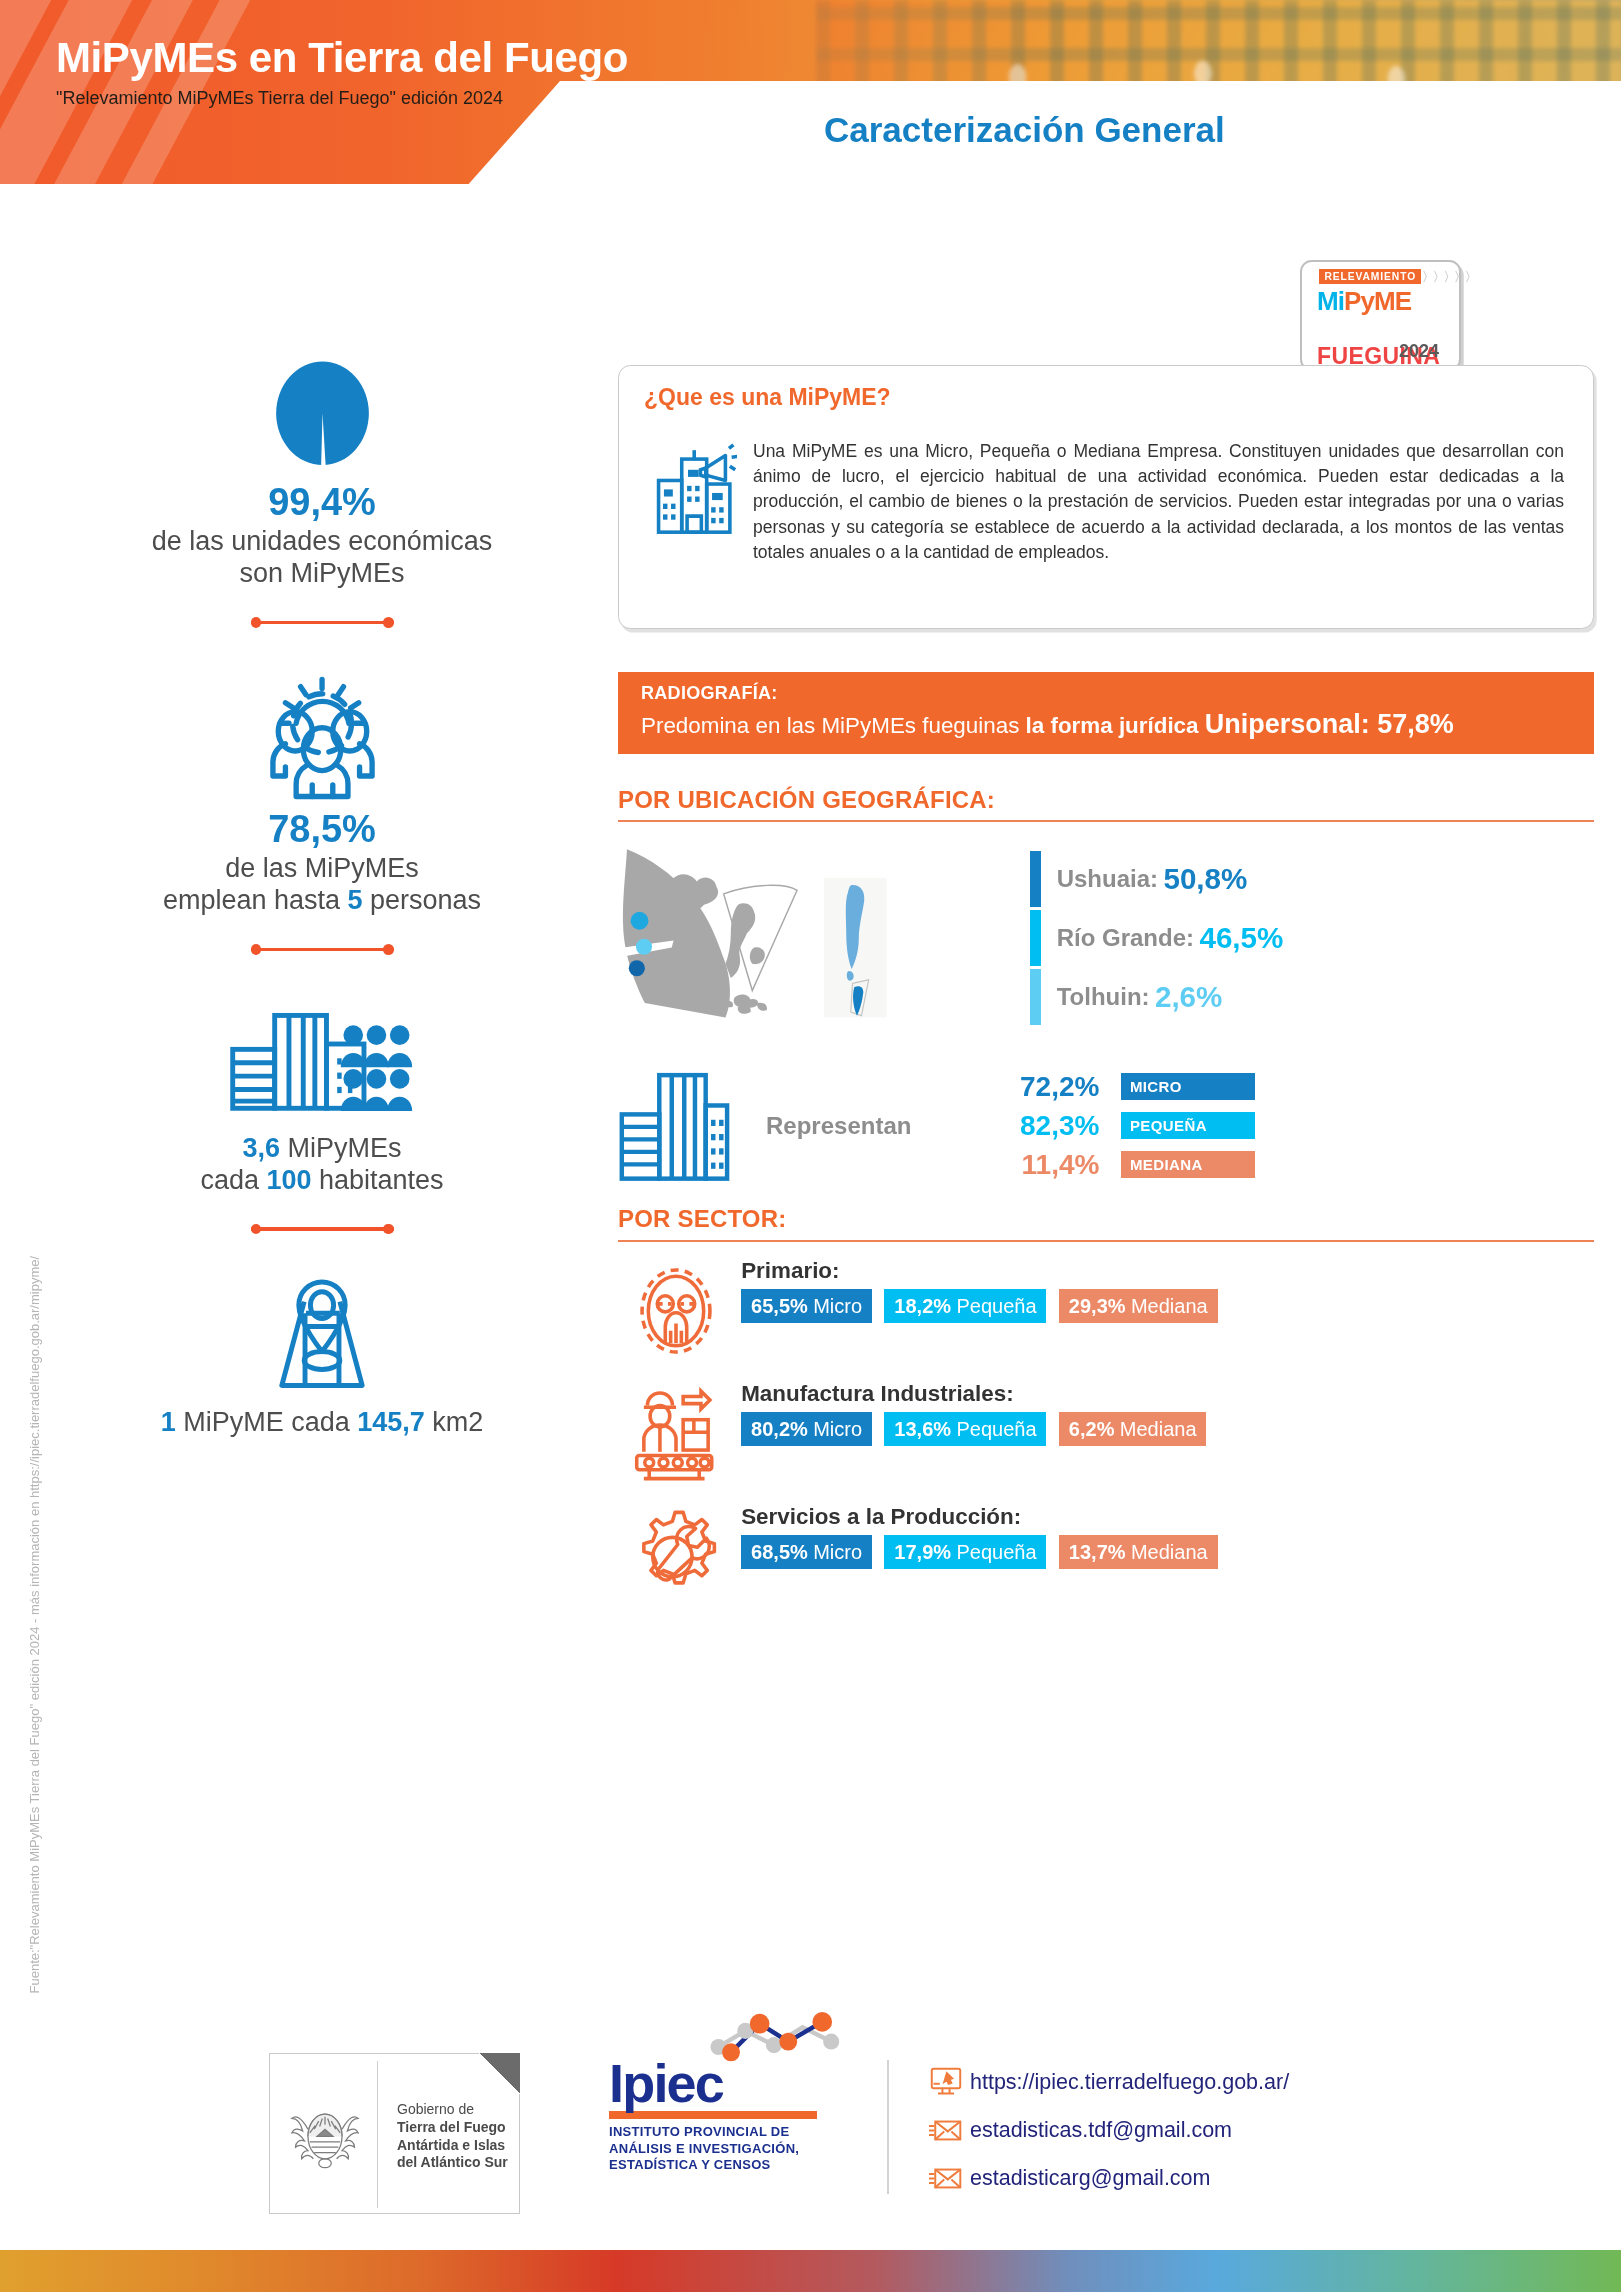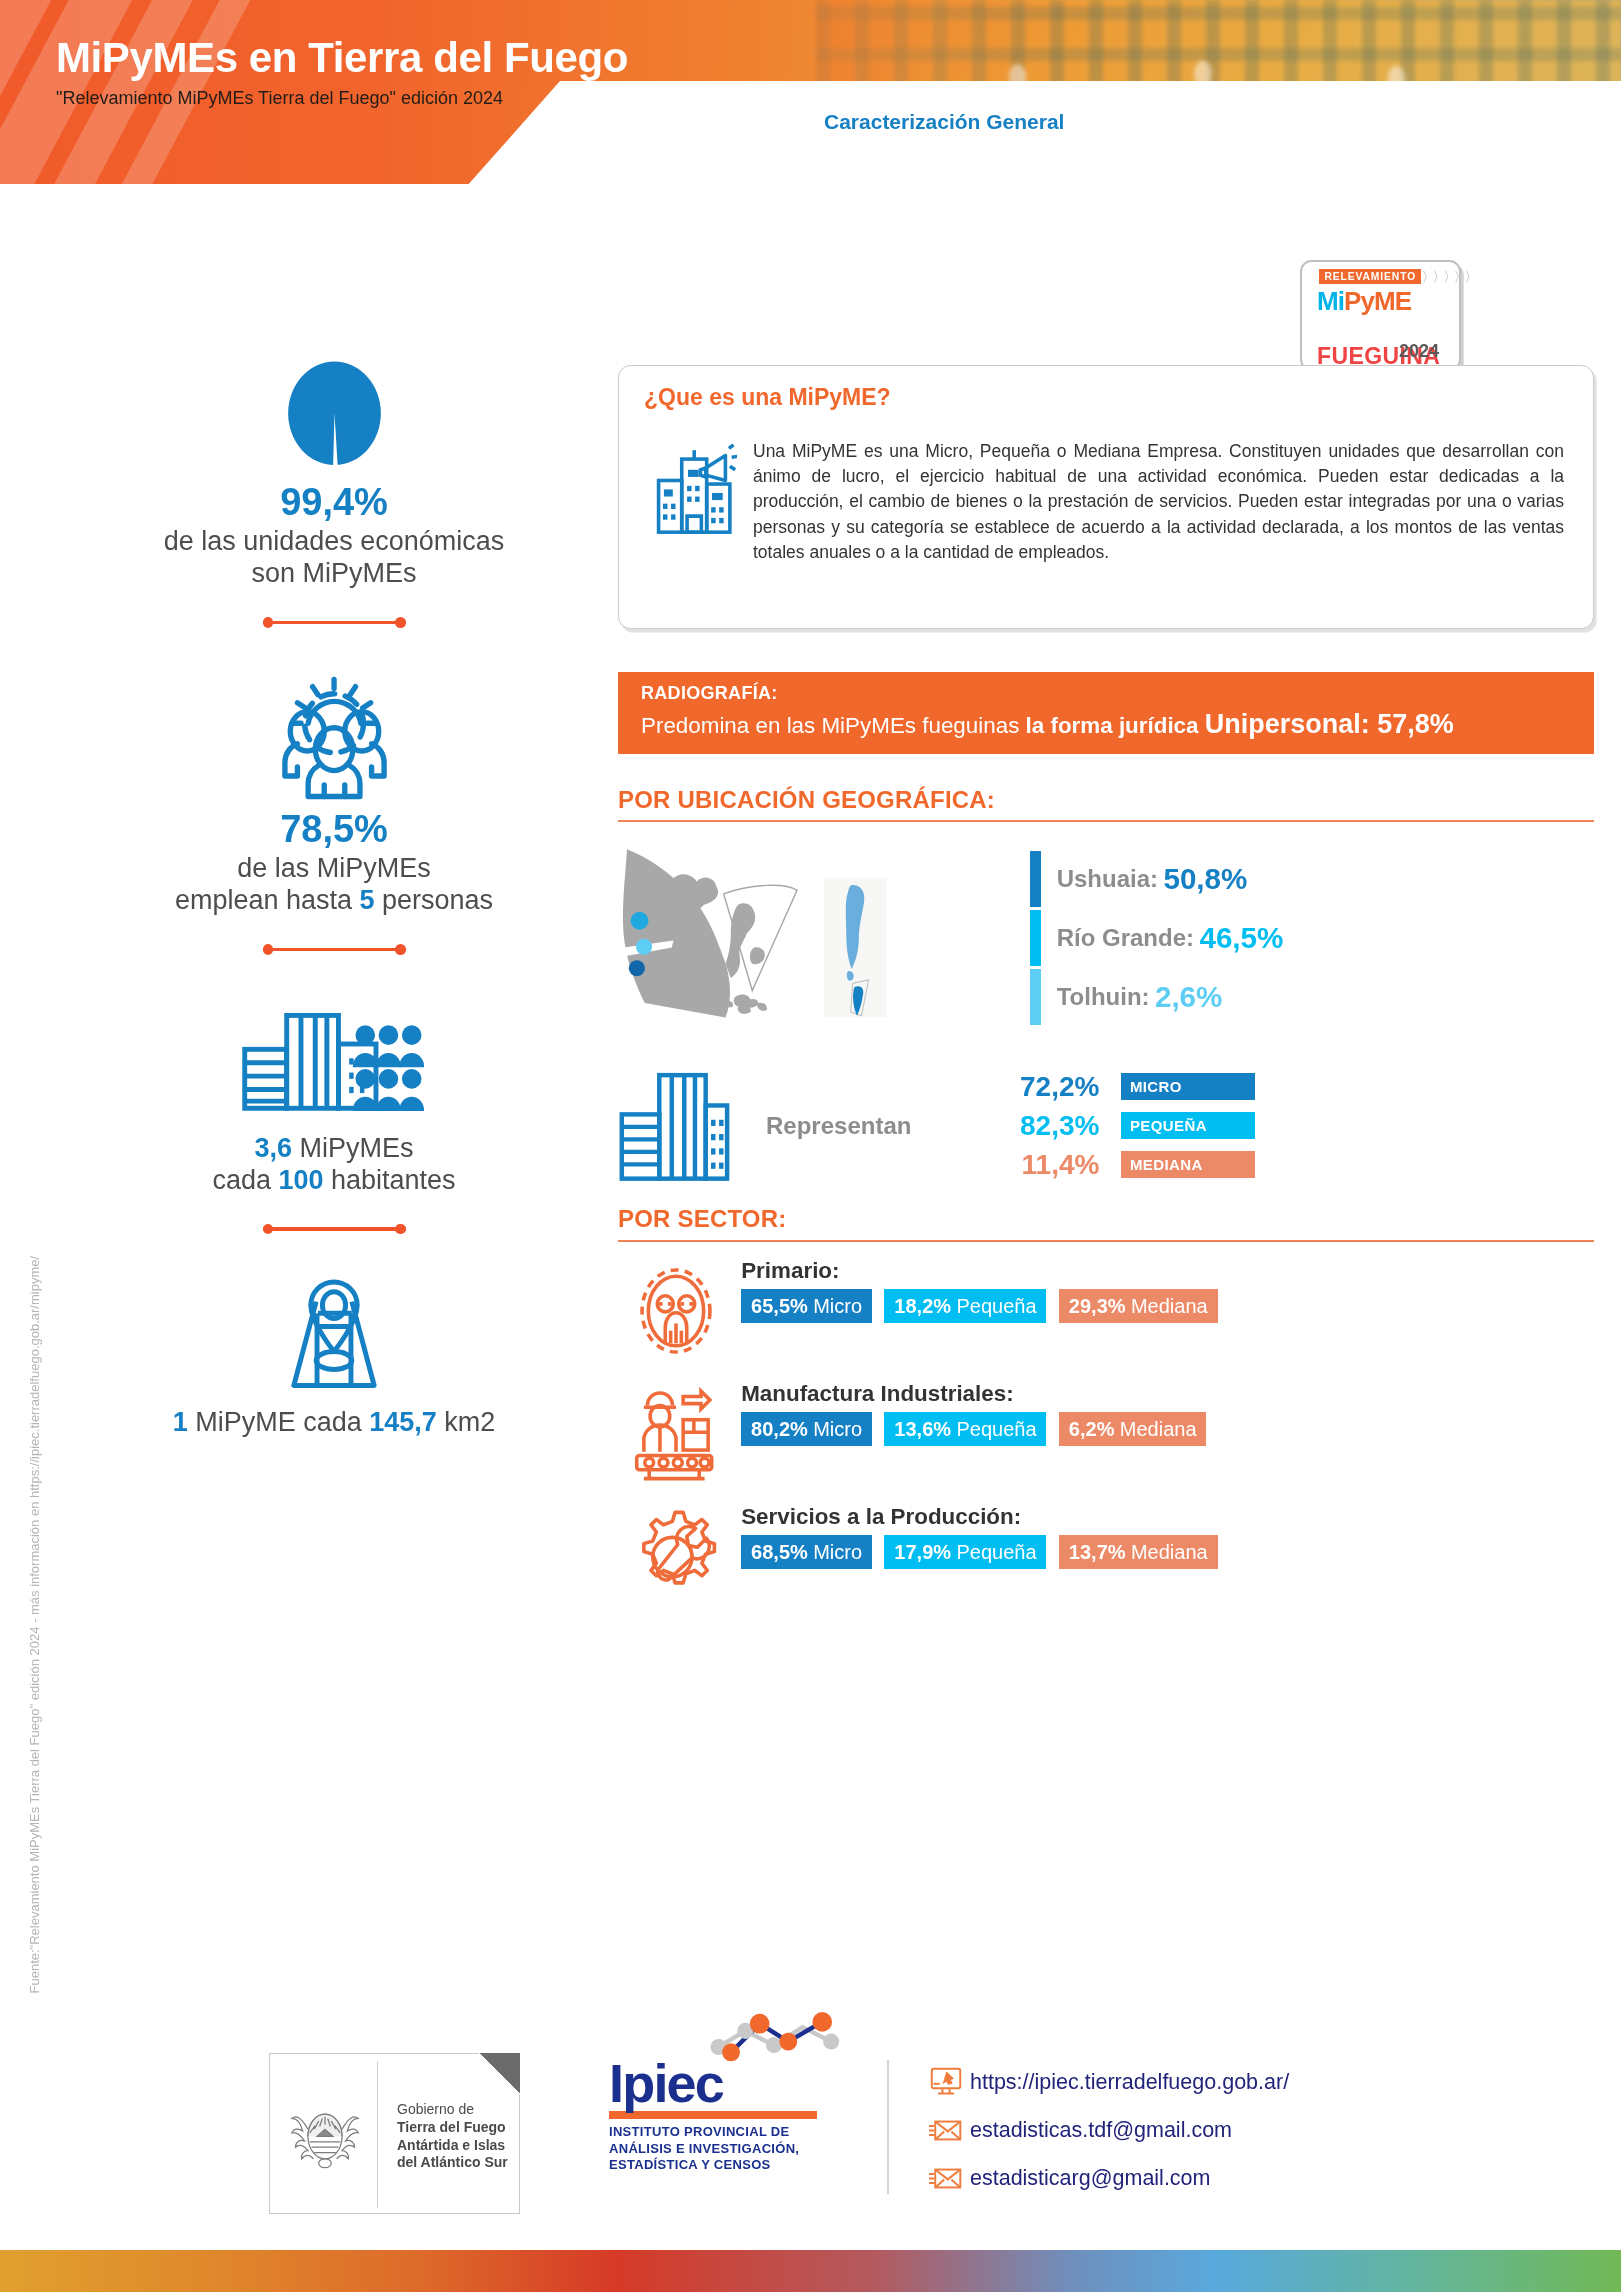--- a/index.html
+++ b/index.html
@@ -52,21 +52,21 @@
     font-size: 18px; font-weight: normal; color: #221d18;
   }
   
   .wedge {
     position: absolute; left: 466px; top: 81px; width: 1156px; height: 106px;
     background: #ffffff;
     clip-path: polygon(94px 0, 1156px 0, 1156px 106px, 0 106px);
   }
   .section-title-main {
     position: absolute; left: 824px; top: 110px;
-    font-size: 21px; font-weight: bold; color: #1580c4;
+    font-size: 35px; font-weight: bold; color: #1580c4;
   }
 
   
   .badge {
     position: absolute; left: 1300px; top: 260px; width: 161px; height: 111px;
     background: #fff; border: 2.2px solid #bfbfbf; border-radius: 11.6px;
     box-shadow: 2.7px 3.6px 0 rgba(150,150,150,.45);
   }
   .badge-tail {
     position: absolute; left: 1324px; top: 367px; width: 0; height: 0;
@@ -87,21 +87,21 @@
   .badge-year { position: absolute; left: 1399px; top: 341px; font-size: 18px; font-weight: bold; color: #5a5a5a;}
 
   
   .vsource {
     position: absolute; left: -548px; top: 1404px; width: 1164px;
     transform: rotate(-90deg); transform-origin: center;
     font-size: 13px; color: #b5b5b5; white-space: nowrap; text-align: left;
   }
 
   
-  .leftcol { position: absolute; left: 43px; top: 358px; width: 582px; }
+  .leftcol { position: absolute; left: 31px; top: 358px; width: 582px; }
   .stat { width: 582px; text-align: center; }
   .stat-icon { display: flex; justify-content: center; align-items: flex-end; }
   .stat-big { font-size: 38px; font-weight: bold; color: #1580c4; margin-top: 9px; line-height: 1.05; }
   .stat-txt { font-size: 27px; color: #4d4d4d; line-height: 1.18; margin-top: 3.6px;}
   .stat-txt b { color: #1580c4; font-weight: bold; }
   .stat-line-inline { font-size: 27px; color: #4d4d4d; margin-top: 9px;}
   .stat-line-inline b { color: #1580c4; font-weight: bold; }
   .divider { position: relative; width: 143px; height: 10.7px; margin: 27px auto 0 auto; }
   .divider .bar { position: absolute; left: 0; top: 3.6px; width: 143px; height: 3.6px; background: #f1542b; }
   .divider .dot { position: absolute; top: 0; width: 10.7px; height: 10.7px; border-radius: 50%; background: #f1542b; }

